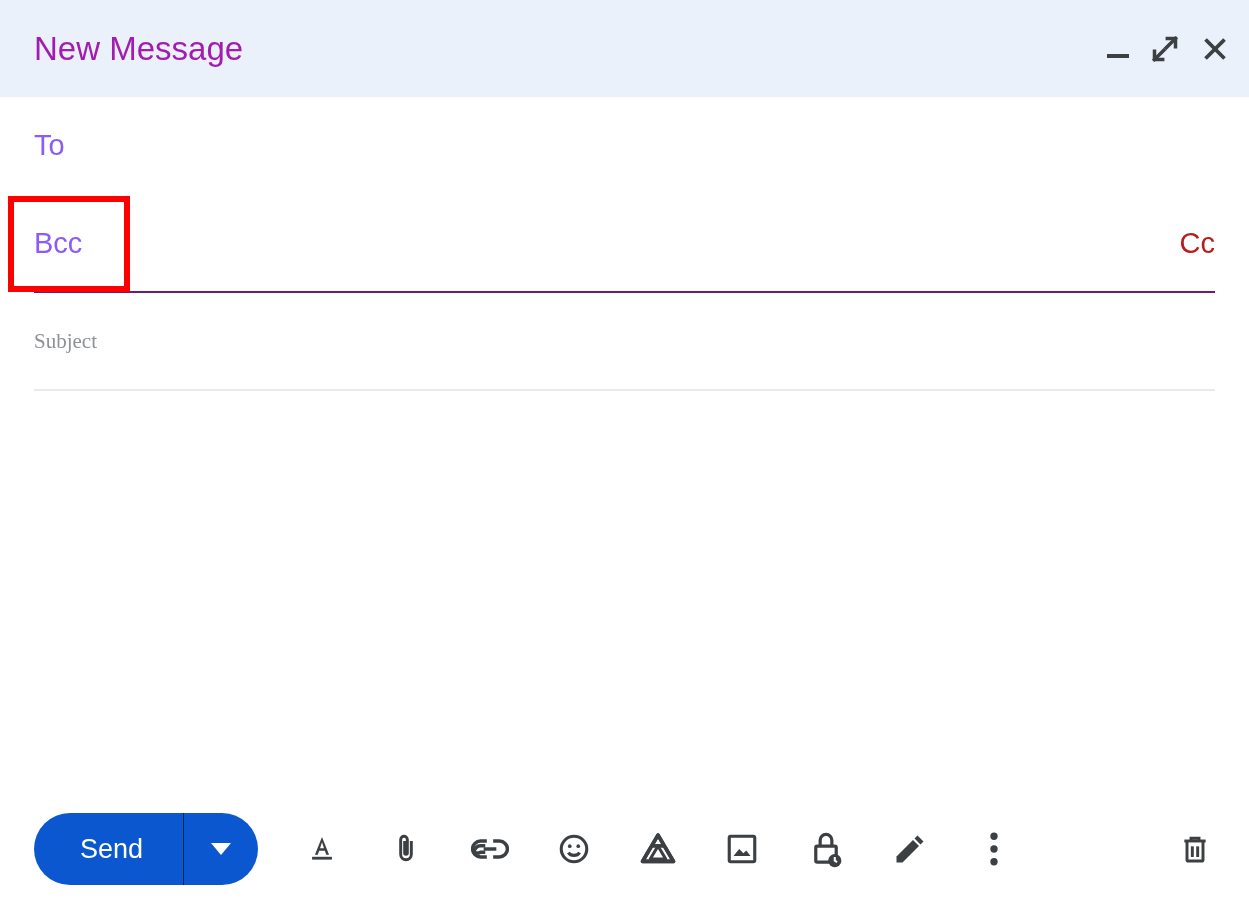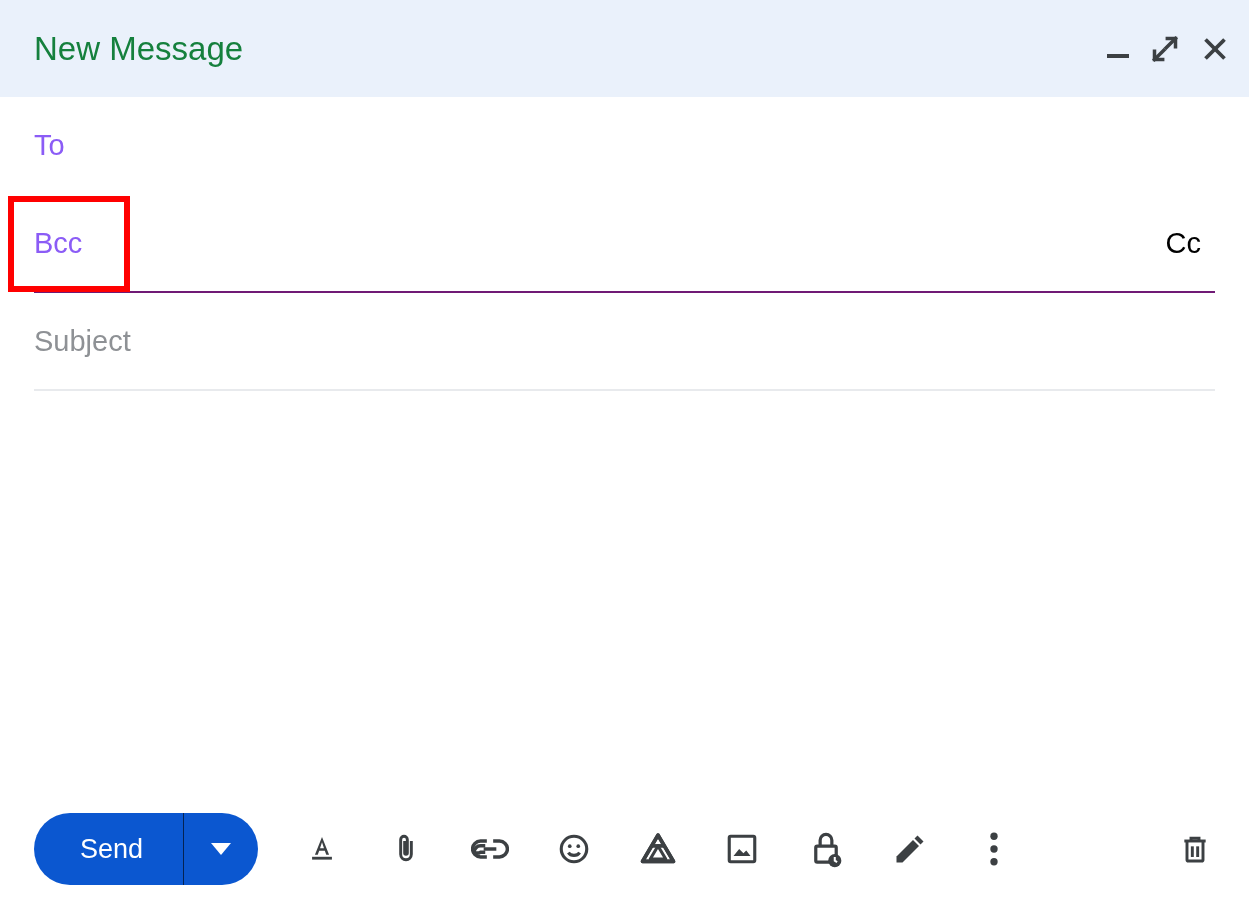--- a/index.html
+++ b/index.html
@@ -8,21 +8,21 @@
     background: #eaf1fb;
     height: 97px;
     display: flex;
     align-items: center;
     justify-content: space-between;
     padding: 0 20px 0 34px;
   }
   .title {
     font-size: 33px;
     font-weight: 500;
-    color: #15803d;
+    color: #a21caf;
   }
   .header-icons {
     display: flex;
     align-items: center;
     gap: 22px;
   }
   .header-icons .hicon {
     cursor: pointer;
     color: #3c4043;
     display: flex;
@@ -52,30 +52,31 @@
   }
   .row.subject-row {
     border-bottom: 2px solid #e8eaed;
   }
   .row .label {
     color: #8b5cf6;
   }
   .subject-input {
     border: none;
     outline: none;
-    font-size: 29px;
+    font-size: 21px;
     color: #3c4043;
     width: 100%;
     background: transparent;
+    font-family: Liberation Serif, serif;
   }
   .subject-input::placeholder { color: #8e9195; }
   .cc-link {
     position: absolute;
-    right: 14px;
-    color: #000000;
+    right: 0;
+    color: #b91c1c;
     cursor: pointer;
   }
   .highlight-box {
     position: absolute;
     border: 6px solid #ff0000;
     left: 8px;
     top: 196px;
     width: 122px;
     height: 96px;
     pointer-events: none;

